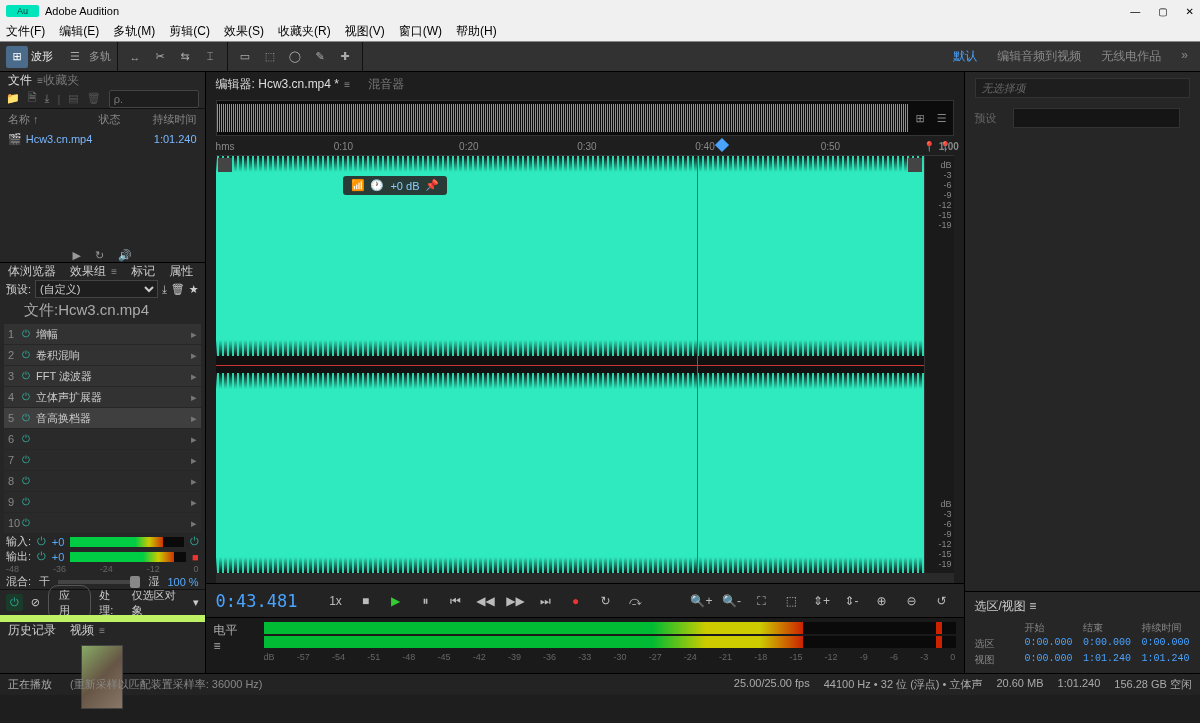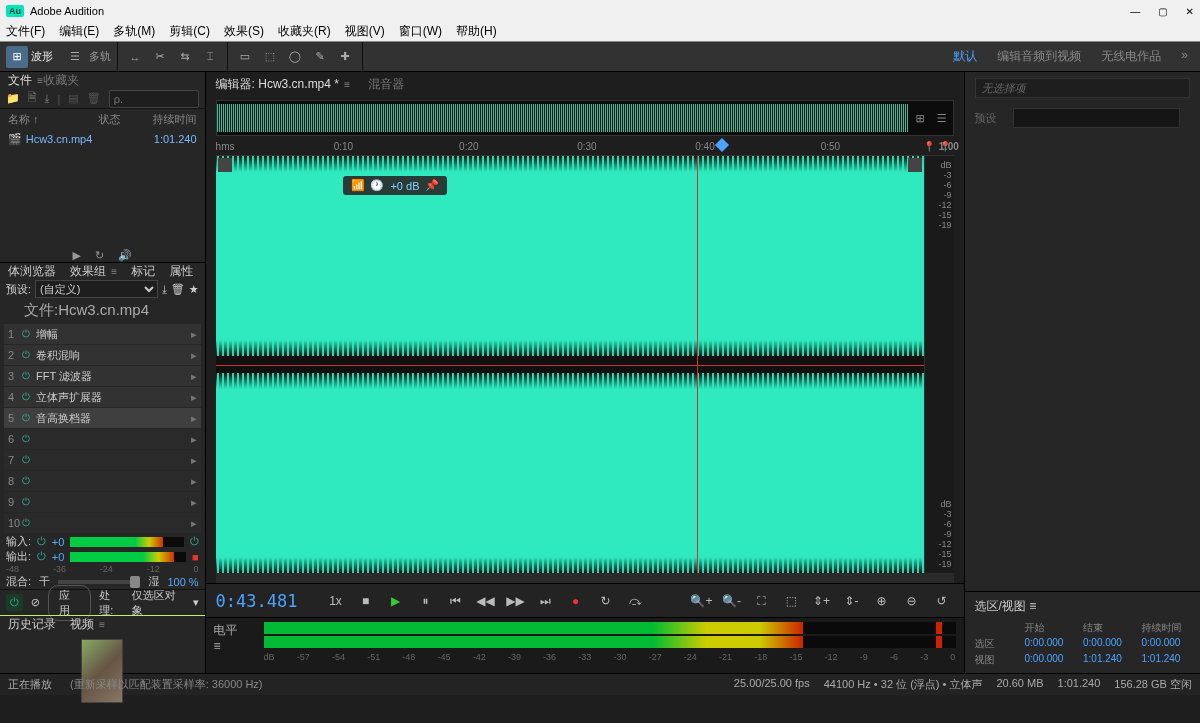--- a/index.html
+++ b/index.html
@@ -1,19 +1,19 @@
 <!DOCTYPE html>
 <html><head>
 <meta charset="utf-8">
 <style>
 *{margin:0;padding:0;box-sizing:border-box;font-family:"Segoe UI","Microsoft YaHei",sans-serif;user-select:none}
 body{background:#1e1e1e;color:#ccc;font-size:11px;overflow:hidden;width:1200px;height:723px}
 .titlebar{background:#f0f0f0;color:#000;height:22px;display:flex;align-items:center;padding:0 6px;justify-content:space-between}
 .titlebar .left{display:flex;align-items:center;gap:6px}
-.au-badge{background:#00e4bb;color:#003d33;font-weight:bold;font-size:9px;padding:1px 3px;border-radius:2px}
+.au-badge{background:#00e4bb;color:#003d33;font-weight:normal;font-size:9px;padding:1px 11px;border-radius:2px}
 .winbtns{display:flex;gap:18px;font-size:10px}
 .menubar{background:#f0f0f0;color:#000;height:20px;display:flex;align-items:center;padding:0 6px;gap:14px;font-size:12px;border-bottom:1px solid #888}
 .toolbar{background:#323232;height:30px;display:flex;align-items:center;border-bottom:1px solid #000}
 .toolbar .grp{display:flex;align-items:center;height:100%;gap:3px;padding:0 6px;border-right:1px solid #111}
 .tbtn{width:22px;height:22px;display:flex;align-items:center;justify-content:center;color:#aaa;border-radius:2px}
 .tbtn.active{background:#4a6b8a;color:#fff}
 .spacer{flex:1}
 .ws-links{display:flex;gap:20px;padding:0 12px;color:#888;font-size:12px}
 .ws-links .on{color:#4aa3ff}
 .main{display:flex;height:601px}
@@ -83,21 +83,21 @@
 .lv-bar .fill{position:absolute;left:0;top:0;bottom:0;width:78%;background:linear-gradient(to right,#0b3 0%,#0b3 72%,#cc0 82%,#cc0 92%,#c20 100%)}
 .lv-bar .peak{position:absolute;right:2%;top:0;bottom:0;width:6px;background:#c20}
 .lv-scale{display:flex;justify-content:space-between;color:#666;font-size:9px;padding-top:2px}
 .rightcol{width:306px;background:#262626;border-left:1px solid #000;display:flex;flex-direction:column}
 .rc-search{margin:6px 10px;height:20px;background:#1e1e1e;border:1px solid #333;color:#666;padding:2px 6px;font-style:italic;font-size:11px}
 .rc-preset{margin:4px 10px;height:20px;background:#151515;border:1px solid #333}
 .sel-panel{margin-top:auto;padding:6px 10px;border-top:1px solid #000}
 .sel-head{color:#ccc;font-size:12px;margin-bottom:6px}
 .sel-grid{display:grid;grid-template-columns:40px 1fr 1fr 1fr;gap:2px 10px;font-size:10px}
 .sel-grid .h{color:#888}
-.sel-grid .v{color:#4aa3ff;font-family:Liberation Sans, sans-serif}
+.sel-grid .v{color:#4aa3ff;font-family:Liberation Mono, monospace}
 .statusbar{height:22px;background:#232323;display:flex;align-items:center;padding:0 8px;color:#aaa;font-size:11px;gap:18px;border-top:1px solid #000}
 .statusbar .r{margin-left:auto;display:flex;gap:14px}
 </style>
 </head>
 <body>
 
 <div class="titlebar">
   <div class="left">
     <span class="au-badge">Au</span>
     <span>Adobe Audition</span>
@@ -298,21 +298,21 @@
     </div>
     <div class="apply-row">
       <span style="color:#3a9;background:#1a3a2a;padding:2px 4px;border-radius:2px">⏻</span>
       <span>⊘</span>
       <span class="pill">应用</span>
       <span style="margin-left:auto">处理:</span>
       <span>仅选区对象</span>
       <span>▾</span>
     </div>
 
-    <div class="fx-tabs" style="border-top:1px solid #bef264">
+    <div class="fx-tabs" style="border-top:7px solid #bef264">
       <span class="off">历史记录</span>
       <span class="on"><span>视频</span> <span class="ham">≡</span></span>
     </div>
     <div class="hist-area">
       <div style="flex:1"></div>
       <div class="vid-thumb"></div>
       <div style="flex:1"></div>
     </div>
   </div>
 

